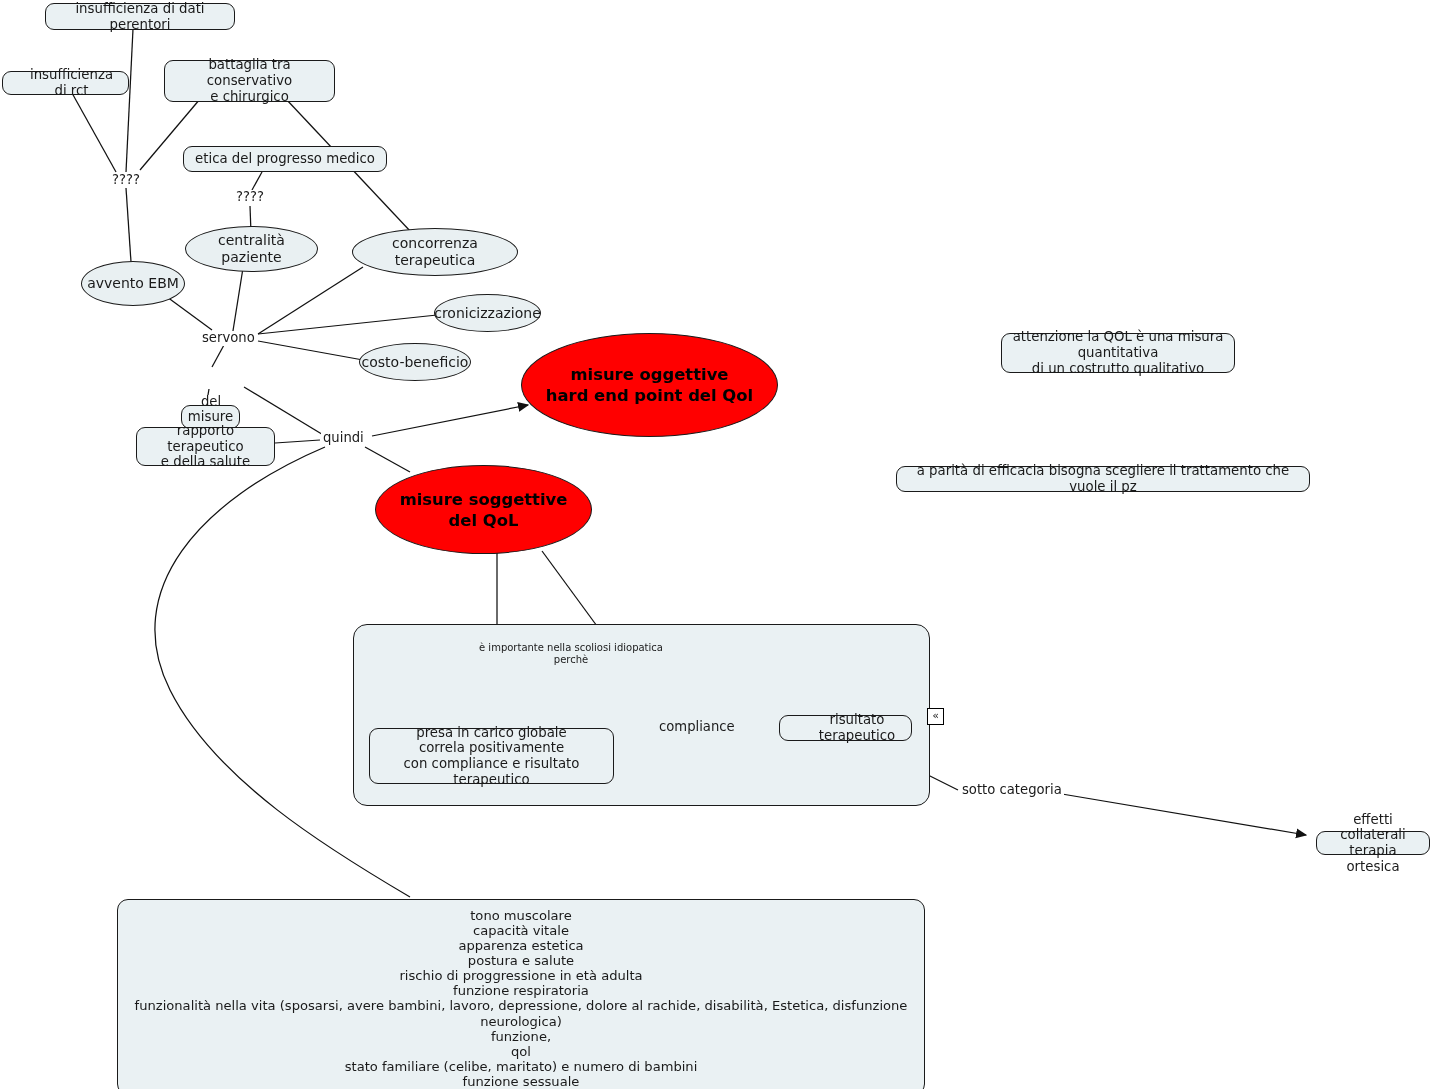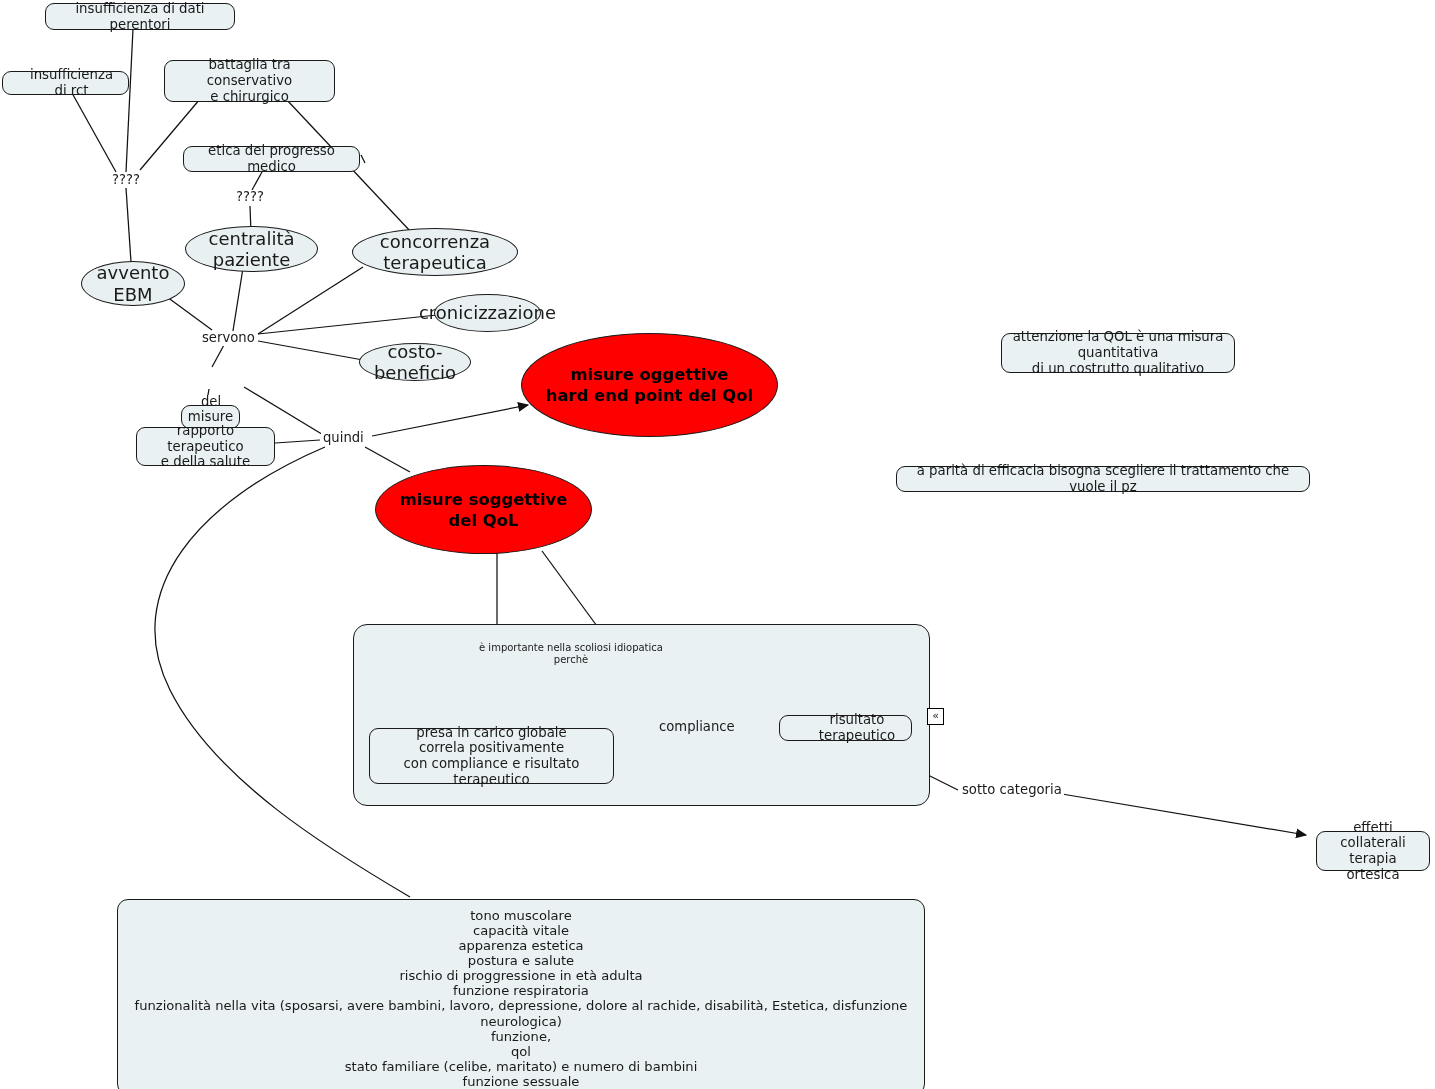--- a/index.html
+++ b/index.html
@@ -24,21 +24,21 @@
     background:#eaf1f3;
     border:1.3px solid #1a1a1a;
     border-radius:9px;
     font-size:13.3px;
     padding:3px 8px;
   }
   .ellipse{
     background:#e9f0f2;
     border:1.5px solid #1a1a1a;
     border-radius:50%;
-    font-size:18px;
+    font-size:14px;
   }
   .red-ellipse{
     background:#ff0000;
     border:1.6px solid #1a1a1a;
     border-radius:50%;
     font-weight:bold;
     font-size:16.4px;
     color:#000000;
     line-height:1.28;
   }
@@ -144,21 +144,21 @@
     </g>
   </svg>
 
   <div class="node box" style="left:45px;top:3px;width:190px;height:27px;">insufficienza di dati perentori</div>
 
   <div class="node box" style="left:2px;top:71px;width:127px;height:24px;padding-left:20px;">insufficienza di rct</div>
 
   <div class="node box" style="left:164px;top:60px;width:171px;height:42px;">battaglia tra conservativo
 e chirurgico</div>
 
-  <div class="node box" style="left:183px;top:146px;width:177px;height:26px;">etica del progresso medico</div>
+  <div class="node box" style="left:183px;top:146px;width:204px;height:26px;">etica del progresso medico</div>
 
   <div class="plain-label" style="left:110px;top:173px;">????</div>
 
   <div class="plain-label" style="left:234px;top:190px;">????</div>
 
   <div class="node ellipse" style="left:81px;top:261px;width:104px;height:45px;">avvento EBM</div>
 
   <div class="node ellipse" style="left:185px;top:226px;width:133px;height:46px;">centralità paziente</div>
 
   <div class="node ellipse" style="left:352px;top:228px;width:166px;height:48px;">concorrenza terapeutica</div>
@@ -199,21 +199,21 @@
 con compliance e risultato terapeutico</div>
 
   <div class="plain-label" style="left:657px;top:720px;background:#eaf1f3;">compliance</div>
 
   <div class="node box" style="left:779px;top:715px;width:133px;height:26px;padding-left:31px;">risultato terapeutico</div>
 
   <div class="collapse-icon" style="left:927px;top:708px;">«</div>
 
   <div class="plain-label" style="left:960px;top:783px;">sotto categoria</div>
 
-  <div class="node box" style="left:1316px;top:831px;width:114px;height:40px;">effetti collaterali
+  <div class="node box" style="left:1316px;top:831px;width:114px;height:24px;">effetti collaterali
 terapia ortesica</div>
 
   <div class="list-box" style="position:absolute;left:117px;top:899px;width:806px;height:186px;">tono muscolare
 capacità vitale
 apparenza estetica
 postura e salute
 rischio di proggressione in età adulta
 funzione respiratoria
 funzionalità nella vita (sposarsi, avere bambini, lavoro, depressione, dolore al rachide, disabilità, Estetica, disfunzione neurologica)
 funzione,

